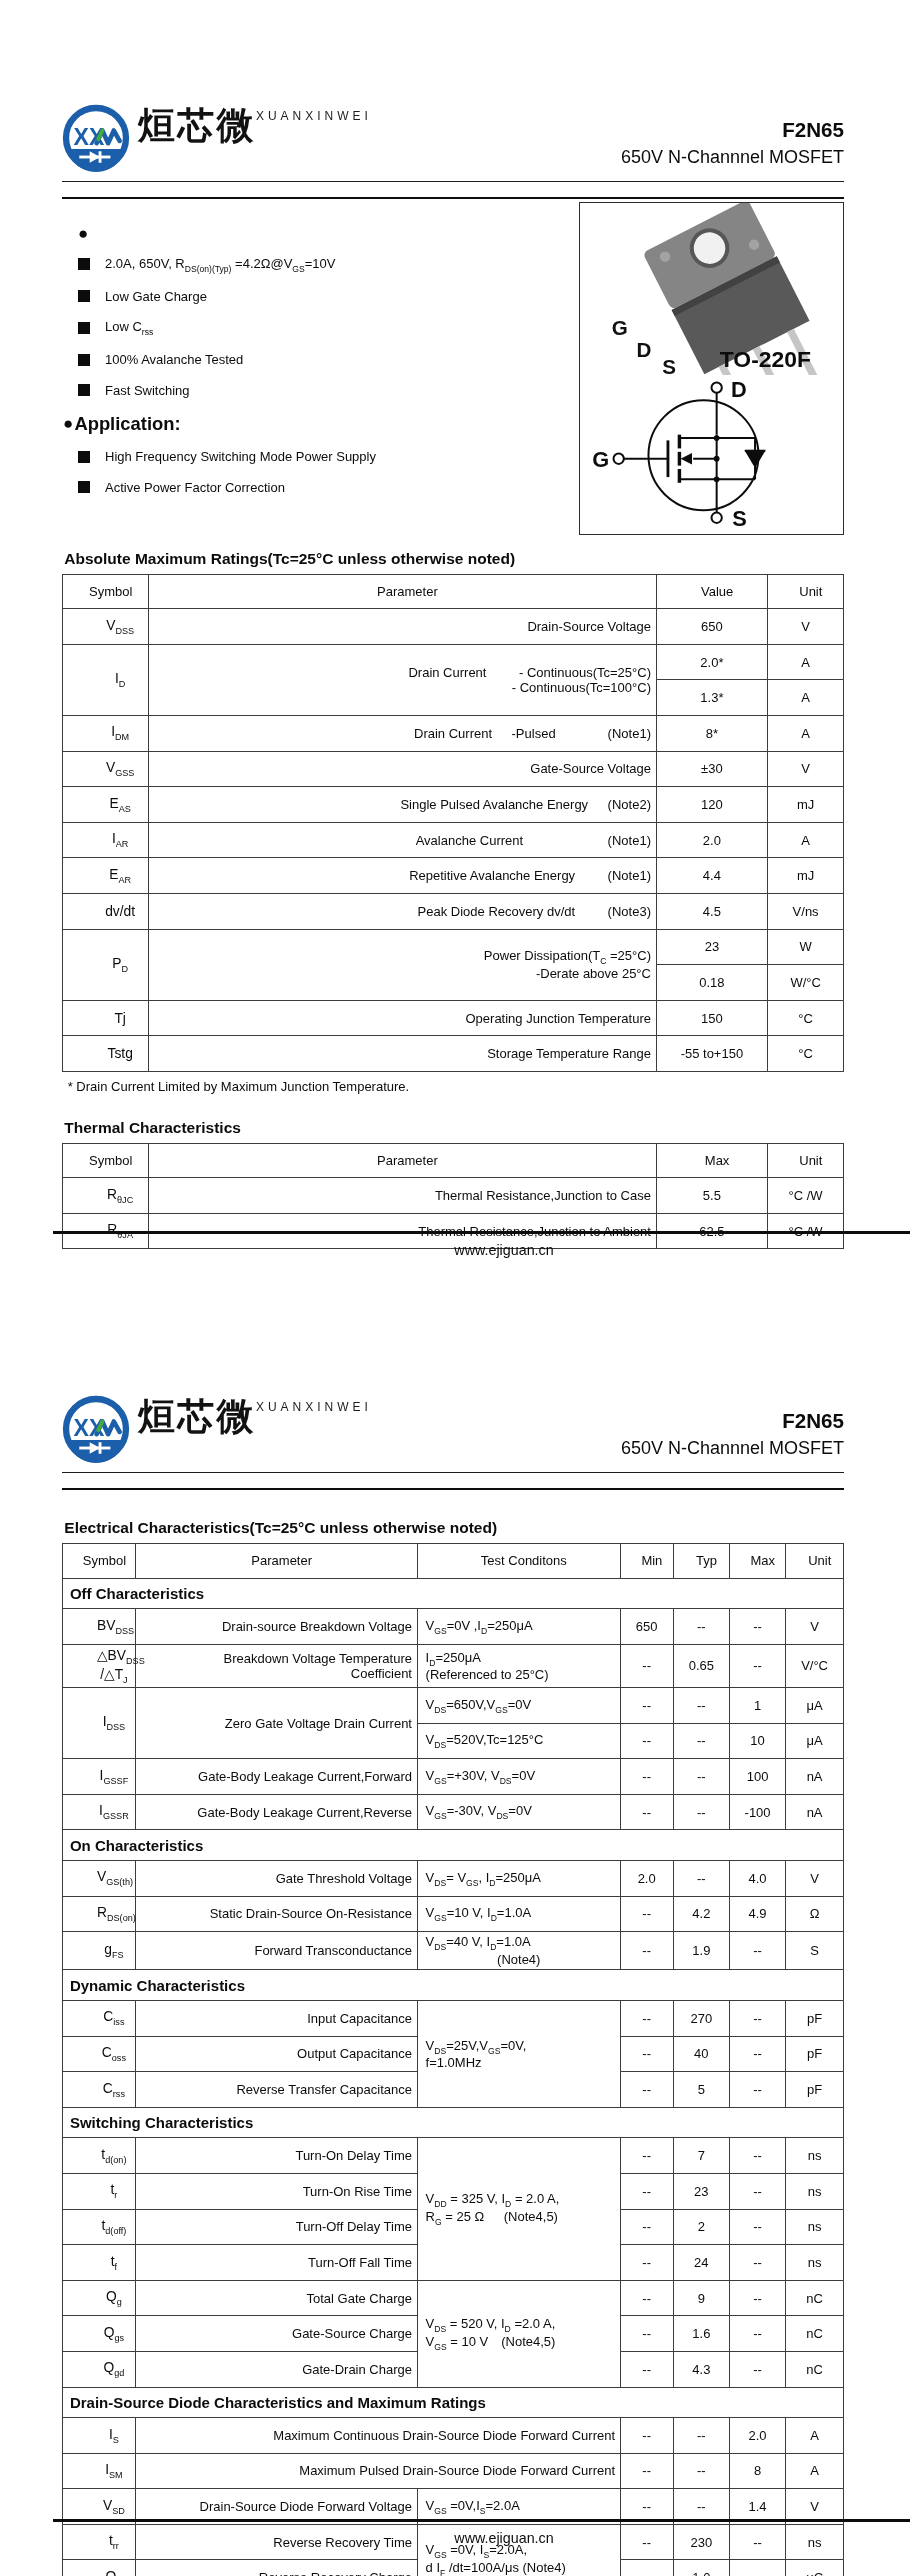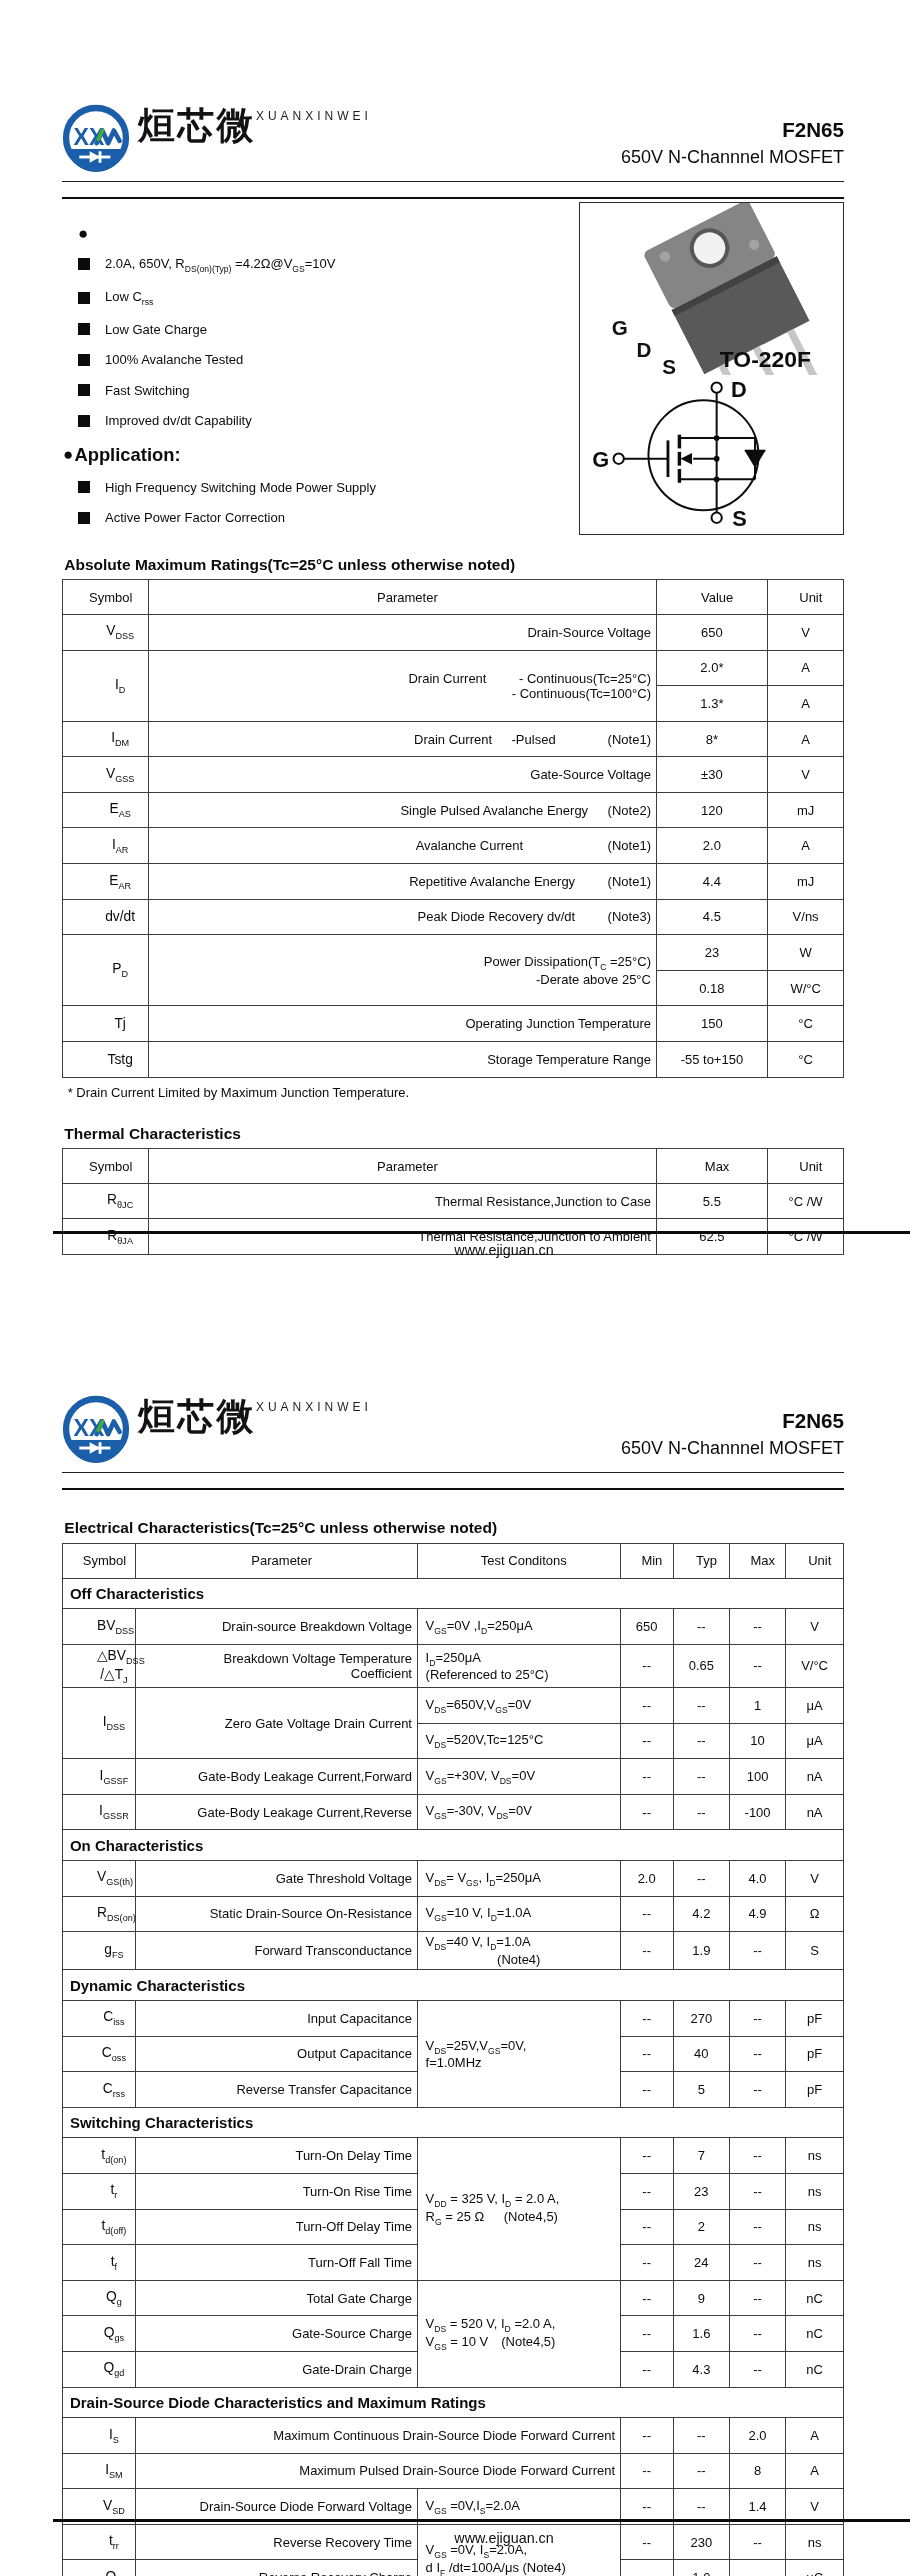--- a/index.html
+++ b/index.html
@@ -97,37 +97,33 @@
 
     <div class="top-row">
       <div class="features">
         <div class="lead-dot">●</div>
         <div class="feat">
             <span class="sq"></span>
             <span>2.0A, 650V, R<sub>DS(on)(Typ)</sub> =4.2Ω@V<sub>GS</sub>=10V</span>
           </div>
         <div class="feat">
             <span class="sq"></span>
-            <span>Low C<sub>rss</sub></span>
+            <span>Low Gate Charge</span>
           </div>
         <div class="feat">
             <span class="sq"></span>
-            <span>Low Gate Charge</span>
+            <span>Low C<sub>rss</sub></span>
           </div>
         <div class="feat">
             <span class="sq"></span>
             <span>100% Avalanche Tested</span>
           </div>
         <div class="feat">
             <span class="sq"></span>
             <span>Fast Switching</span>
-          </div>
-        <div class="feat">
-            <span class="sq"></span>
-            <span>Improved dv/dt Capability</span>
           </div>
         <div class="apphead">
           <span class="appdot">●</span>
           <span>Application:</span>
         </div>
         <div class="feat">
             <span class="sq"></span>
             <span>High Frequency Switching Mode Power Supply</span>
           </div>
         <div class="feat">

